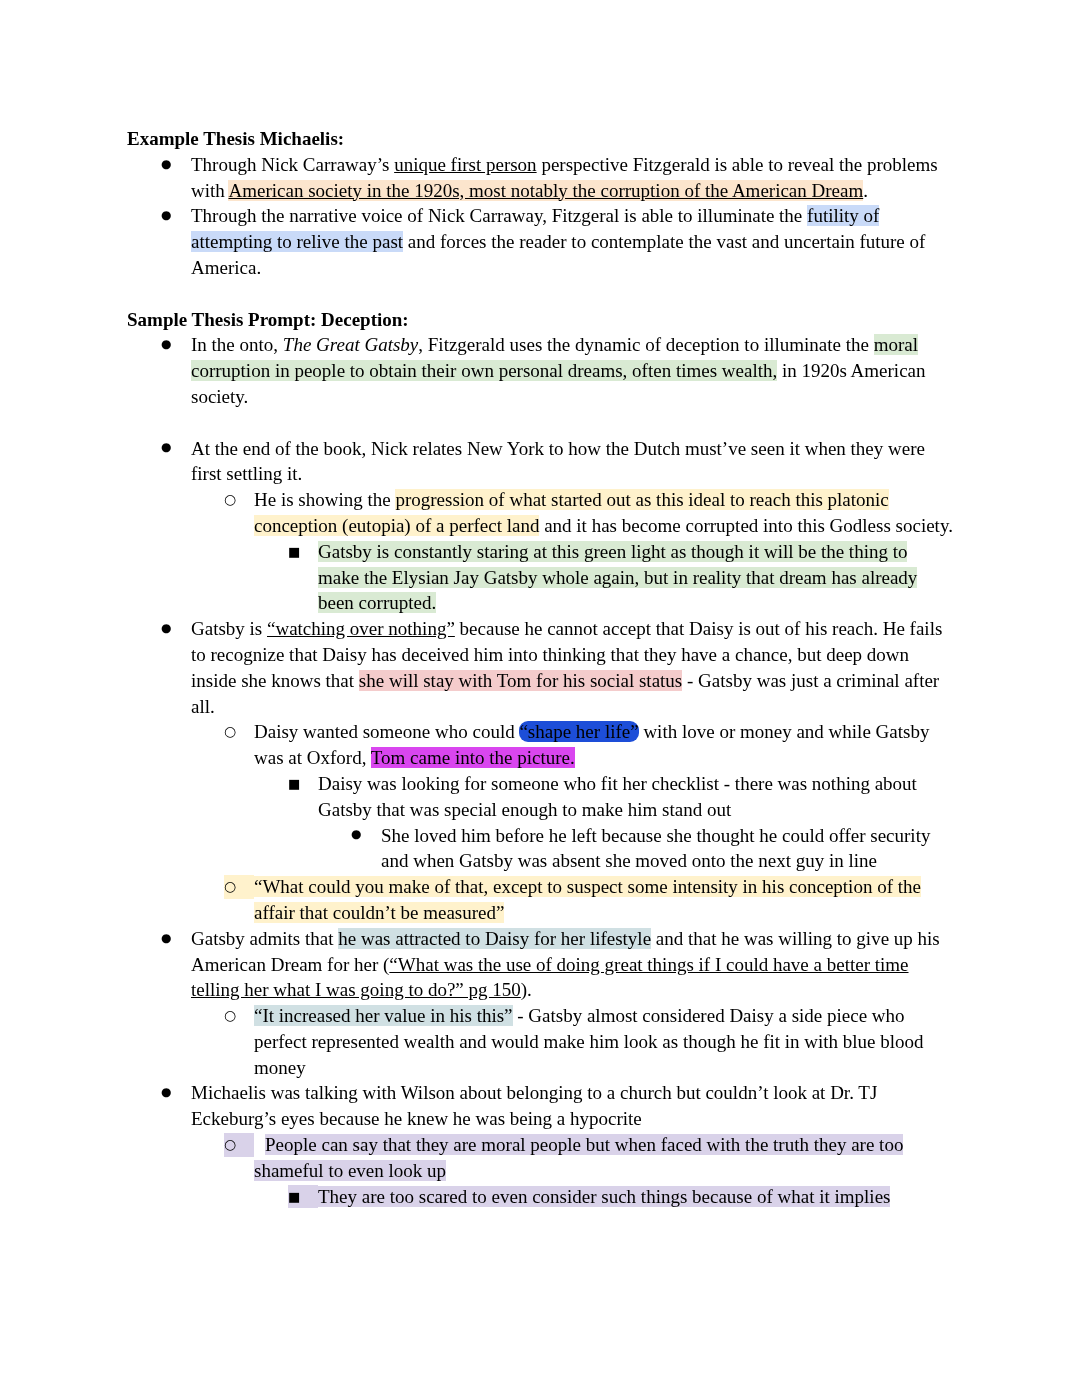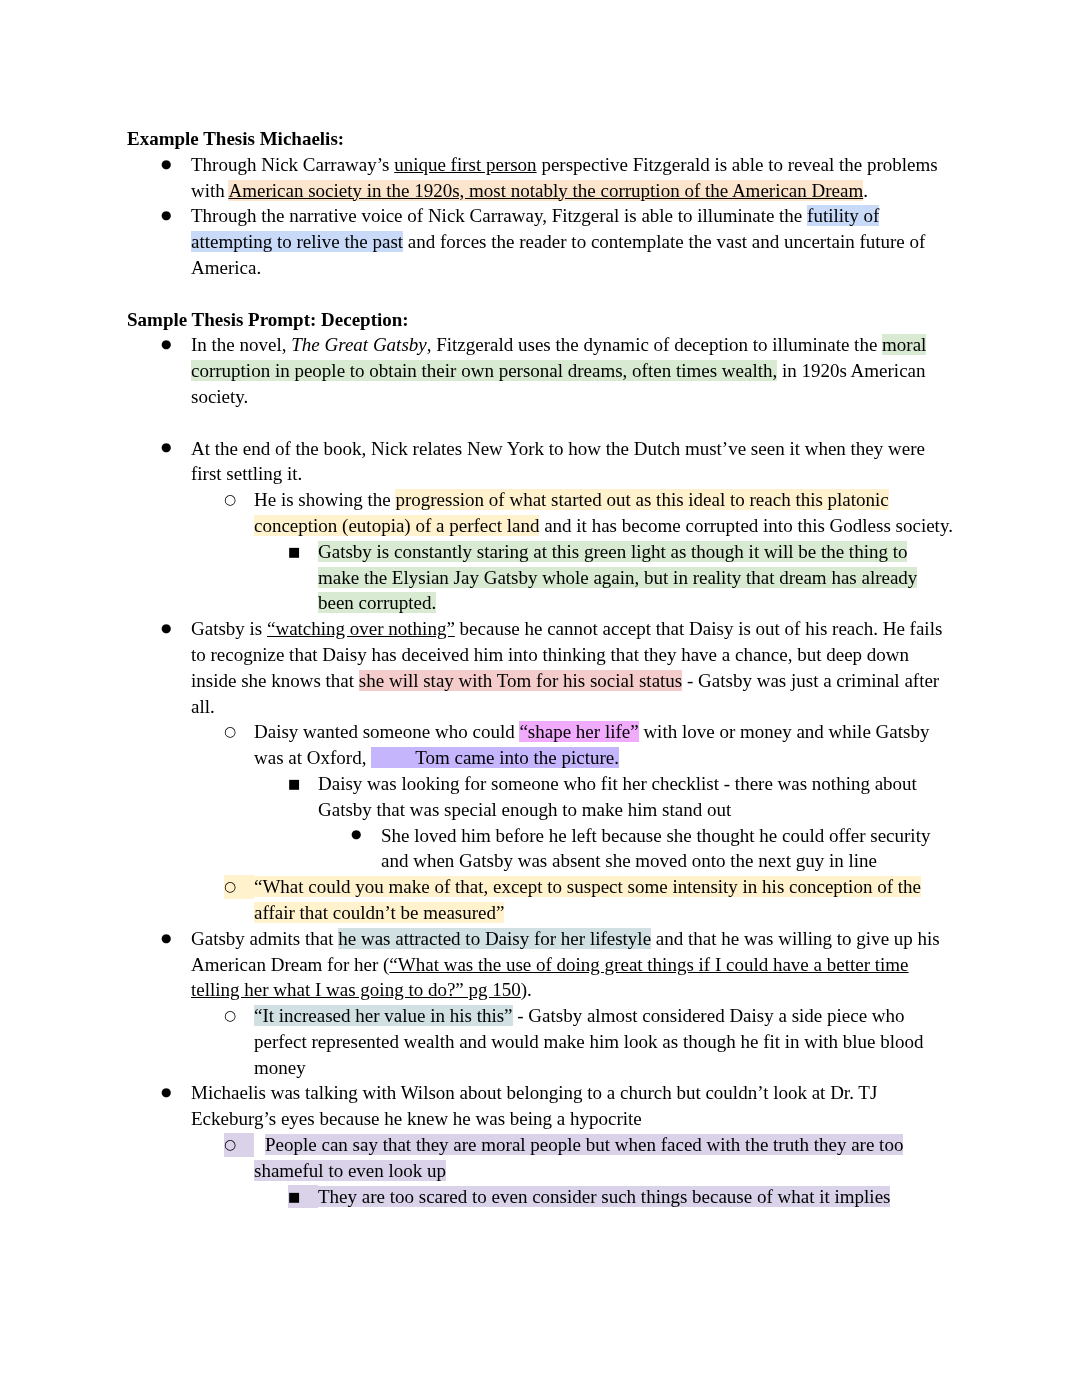--- a/index.html
+++ b/index.html
@@ -65,37 +65,37 @@
     <div class="li level-1"><span class="marker marker-disc">
         <span class="glyph">●</span>
       </span><span><span>Through Nick Carraway’s </span><span style="text-decoration: underline;">unique first person</span><span> perspective Fitzgerald is able to reveal the problems with </span><span style="text-decoration: underline; background: rgb(252, 229, 205);">American society in the 1920s, most notably the corruption of the American Dream</span><span>.</span></span></div>
     <div class="li level-1"><span class="marker marker-disc">
         <span class="glyph">●</span>
       </span><span><span>Through the narrative voice of Nick Carraway, Fitzgeral is able to illuminate the </span><span style="background: rgb(201, 218, 248);">futility of attempting to relive the past</span><span> and forces the reader to contemplate the vast and uncertain future of America.</span></span></div>
     <div class="spacer"></div>
     <div class="heading"><span><span style="font-weight: bold;">Sample Thesis Prompt: Deception:</span></span></div>
     <div class="li level-1"><span class="marker marker-disc">
         <span class="glyph">●</span>
-      </span><span><span>In the novel, </span><span style="font-style: italic;">The Great Gatsby</span><span>, Fitzgerald uses the dynamic of deception to illuminate the </span><span style="background: rgb(217, 234, 211);">moral corruption in people to obtain their own personal dreams, often times wealth,</span><span> in 1920s American society.</span></span></div>
+      </span><span><span>In the onto, </span><span style="font-style: italic;">The Great Gatsby</span><span>, Fitzgerald uses the dynamic of deception to illuminate the </span><span style="background: rgb(217, 234, 211);">moral corruption in people to obtain their own personal dreams, often times wealth,</span><span> in 1920s American society.</span></span></div>
     <div class="spacer"></div>
     <div class="li level-1"><span class="marker marker-disc">
         <span class="glyph">●</span>
       </span><span><span>At the end of the book, Nick relates New York to how the Dutch must’ve seen it when they were first settling it.</span></span></div>
     <div class="li level-2"><span class="marker marker-circle">
         <span class="glyph">○</span>
       </span><span><span>He is showing the </span><span style="background: rgb(255, 242, 204);">progression of what started out as this ideal to reach this platonic conception (eutopia) of a perfect land</span><span> and it has become corrupted into this Godless society.</span></span></div>
     <div class="li level-3"><span class="marker marker-square">
         <span class="glyph">■</span>
       </span><span><span style="background: rgb(217, 234, 211);">Gatsby is constantly staring at this green light as though it will be the thing to make the Elysian Jay Gatsby whole again, but in reality that dream has already been corrupted.</span></span></div>
     <div class="li level-1"><span class="marker marker-disc">
         <span class="glyph">●</span>
       </span><span><span>Gatsby is </span><span style="text-decoration: underline;">“watching over nothing”</span><span> because he cannot accept that Daisy is out of his reach. He fails to recognize that Daisy has deceived him into thinking that they have a chance, but deep down inside she knows that </span><span style="background: rgb(244, 204, 204);">she will stay with Tom for his social status</span><span> - Gatsby was just a criminal after all.</span></span></div>
     <div class="li level-2"><span class="marker marker-circle">
         <span class="glyph">○</span>
-      </span><span><span>Daisy wanted someone who could </span><span style="background: #f0abfc;">“shape her life”</span><span> with love or money and while Gatsby was at Oxford, </span><span style="background: #c4b5fd; padding-left: 44px;">Tom came into the picture.</span></span></div>
+      </span><span><span>Daisy wanted someone who could </span><span style="background: #1d4ed8; border-radius: 9px;">“shape her life”</span><span> with love or money and while Gatsby was at Oxford, </span><span style="background: #d946ef;">Tom came into the picture.</span></span></div>
     <div class="li level-3"><span class="marker marker-square">
         <span class="glyph">■</span>
       </span><span><span>Daisy was looking for someone who fit her checklist - there was nothing about Gatsby that was special enough to make him stand out</span></span></div>
     <div class="li level-4"><span class="marker marker-disc">
         <span class="glyph">●</span>
       </span><span><span>She loved him before he left because she thought he could offer security and when Gatsby was absent she moved onto the next guy in line</span></span></div>
     <div class="li level-2"><span class="marker marker-circle" style="background: rgb(255, 242, 204);">
         <span class="glyph">○</span>
       </span><span><span style="background: rgb(255, 242, 204);">“What could you make of that, except to suspect some intensity in his conception of the affair that couldn’t be measured”</span></span></div>
     <div class="li level-1"><span class="marker marker-disc">

